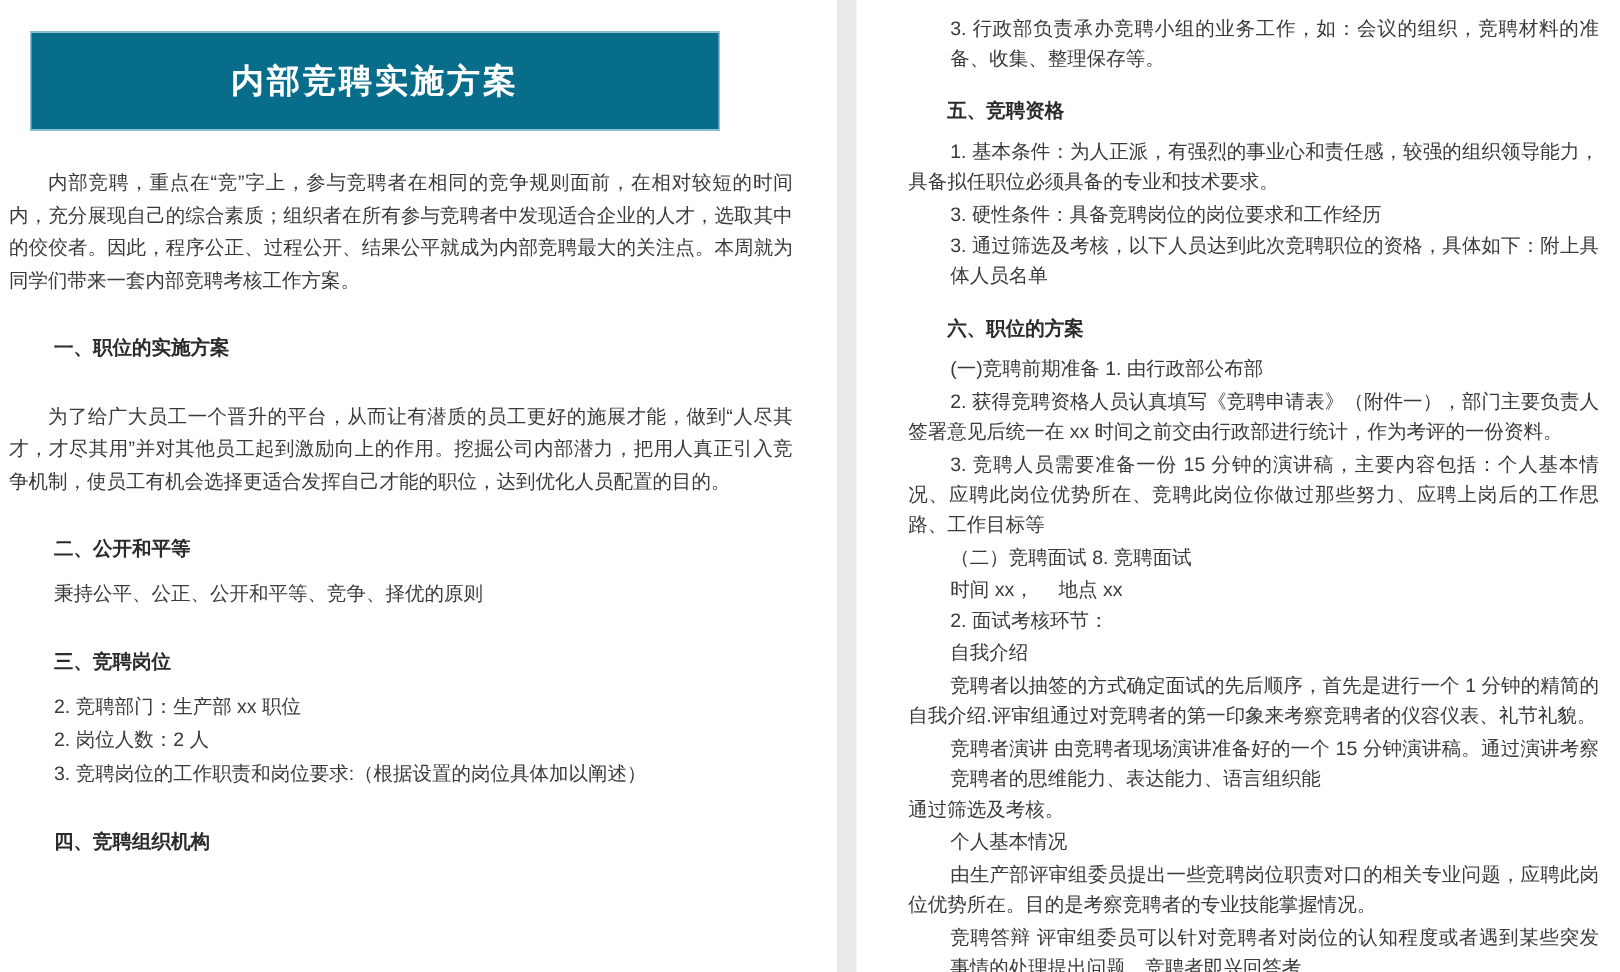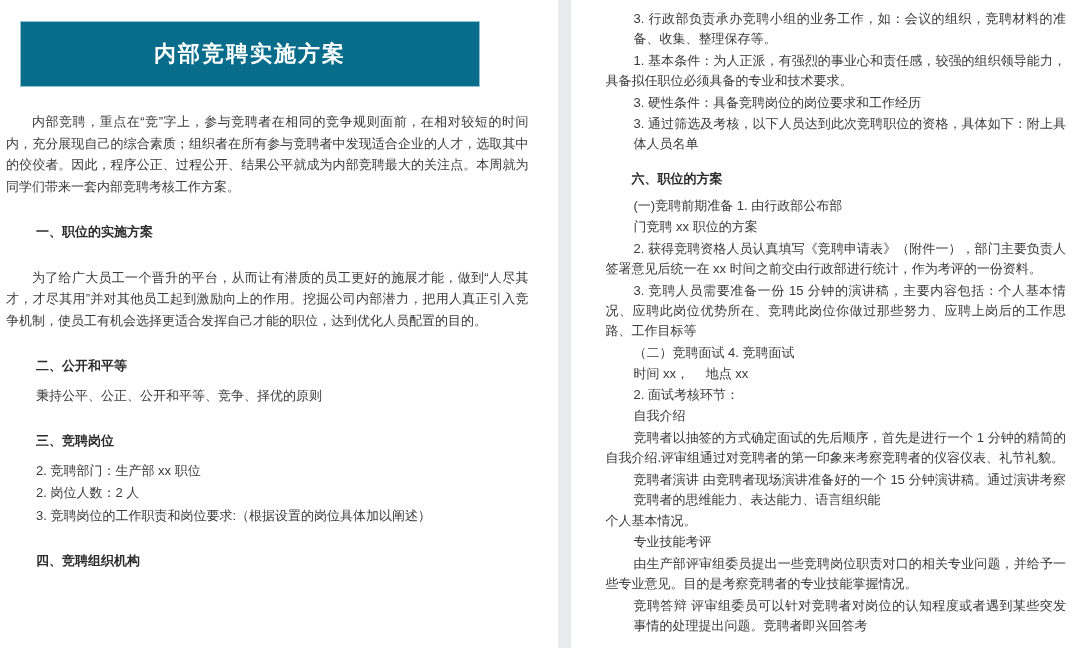--- a/index.html
+++ b/index.html
@@ -100,34 +100,34 @@
         <div class="blk item">3. 竞聘岗位的工作职责和岗位要求:（根据设置的岗位具体加以阐述）</div>
         <div class="blk heading">四、竞聘组织机构</div>
       </div>
   </div>
 
   <div class="page-gap"></div>
 
   <div class="page page-right">
     <div class="blocks" id="right-blocks">
         <div class="blk item">3. 行政部负责承办竞聘小组的业务工作，如：会议的组织，竞聘材料的准备、收集、整理保存等。</div>
+        <div class="blk heading">五、竞聘资格</div>
         <div class="blk hang">1. 基本条件：为人正派，有强烈的事业心和责任感，较强的组织领导能力，具备拟任职位必须具备的专业和技术要求。</div>
         <div class="blk item">3. 硬性条件：具备竞聘岗位的岗位要求和工作经历</div>
         <div class="blk item">3. 通过筛选及考核，以下人员达到此次竞聘职位的资格，具体如下：附上具体人员名单</div>
         <div class="blk heading">六、职位的方案</div>
         <div class="blk item">(一)竞聘前期准备 1. 由行政部公布部</div>
-        <div class="blk item">门竞聘 xx 职位的方案</div>
         <div class="blk hang">2. 获得竞聘资格人员认真填写《竞聘申请表》（附件一），部门主要负责人签署意见后统一在 xx 时间之前交由行政部进行统计，作为考评的一份资料。</div>
         <div class="blk hang">3. 竞聘人员需要准备一份 15 分钟的演讲稿，主要内容包括：个人基本情况、应聘此岗位优势所在、竞聘此岗位你做过那些努力、应聘上岗后的工作思路、工作目标等</div>
-        <div class="blk item">（二）竞聘面试 4. 竞聘面试</div>
+        <div class="blk item">（二）竞聘面试 8. 竞聘面试</div>
         <div class="blk item">时间 xx，　 地点 xx</div>
         <div class="blk item">2. 面试考核环节：</div>
         <div class="blk item">自我介绍</div>
         <div class="blk hang">竞聘者以抽签的方式确定面试的先后顺序，首先是进行一个 1 分钟的精简的自我介绍.评审组通过对竞聘者的第一印象来考察竞聘者的仪容仪表、礼节礼貌。</div>
         <div class="blk item">竞聘者演讲 由竞聘者现场演讲准备好的一个 15 分钟演讲稿。通过演讲考察竞聘者的思维能力、表达能力、语言组织能</div>
-        <div class="blk base">个人基本情况。</div>
-        <div class="blk item">专业技能考评</div>
-        <div class="blk hang">由生产部评审组委员提出一些竞聘岗位职责对口的相关专业问题，并给予一些专业意见。目的是考察竞聘者的专业技能掌握情况。</div>
+        <div class="blk base">通过筛选及考核。</div>
+        <div class="blk item">个人基本情况</div>
+        <div class="blk hang">由生产部评审组委员提出一些竞聘岗位职责对口的相关专业问题，应聘此岗位优势所在。目的是考察竞聘者的专业技能掌握情况。</div>
         <div class="blk item">竞聘答辩 评审组委员可以针对竞聘者对岗位的认知程度或者遇到某些突发事情的处理提出问题。竞聘者即兴回答考</div>
       </div>
   </div>
 
 </div>
 
 </body></html>

